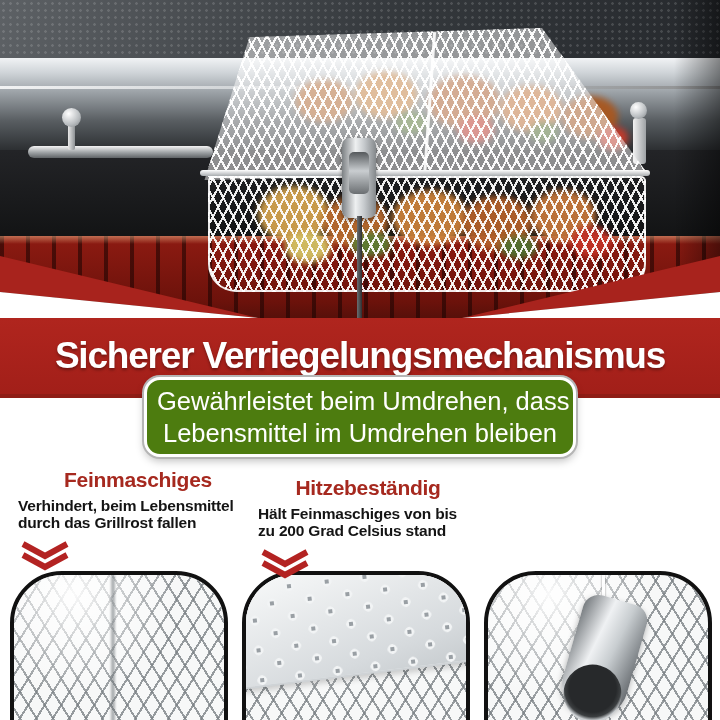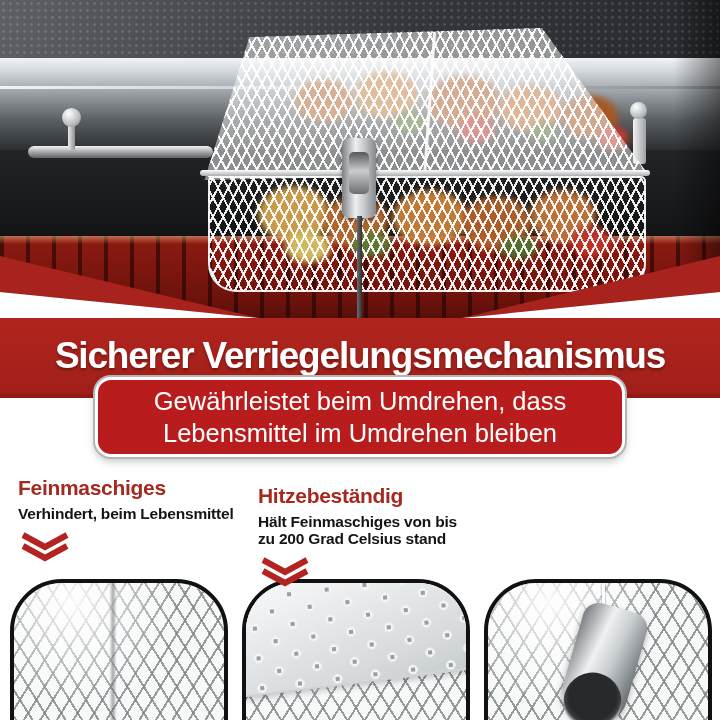--- a/index.html
+++ b/index.html
@@ -81,35 +81,35 @@
   .ribbon .white { position:absolute; inset:0;
     clip-path:polygon(0 58%, 100% 100%, 0 100%); background:#ffffff; }
 
   
   .banner { position:relative; width:720px; height:80px; background:linear-gradient(#b0251e,#a21f19);
     border-bottom:4px solid #8f1d16; display:flex; align-items:center; justify-content:center; }
   .banner h1 { color:#fff; font-size:37px; font-weight:bold; letter-spacing:-1.2px;
     text-shadow:0 2px 3px rgba(0,0,0,.35); white-space:nowrap; }
 
   
-  .callout { position:relative; z-index:5; width:530px; margin:-21px auto 12px;
-    background:#b91c1c; border:3px solid #ffffff; border-radius:16px;
+  .callout { position:relative; z-index:5; width:432px; margin:-21px auto 4px;
+    background:#4d7c0f; border:3px solid #ffffff; border-radius:16px;
     box-shadow:0 0 0 2px #b5b5b5, 0 4px 8px rgba(0,0,0,.25);
     padding:5px 10px; text-align:center; }
   .callout span { display:block; color:#fff; font-size:25.5px; line-height:32px; white-space:nowrap; }
   .callout span:empty { display:none; }
 
   
   .features { display:flex; padding:8px 0 0 18px; }
   .feature { position:relative; }
   .feature.c1 { width:240px; }
   .feature.c2 { width:242px; }
   .feature.c3 { width:220px;margin-top:8px; }
   .feature h2 span { display:block; color:#a6291f; font-size:21px; font-weight:bold;
-    line-height:21px; letter-spacing:-.3px; white-space:nowrap; }
+    line-height:21px; letter-spacing:-.3px; white-space:nowrap;text-align:center; }
   .feature h2 span:empty { display:none; }
   .feature p { margin-top:7px; }
   .feature p span { display:block; color:#141414; font-size:15.5px; font-weight:bold;
     line-height:17px; letter-spacing:-.2px; white-space:nowrap; }
   .feature p span:empty { display:none; }
   .chevrons { position:relative; z-index:3; margin:10px 0 0 2px; width:50px; height:34px; }
 
   
   .details { display:flex; margin-top:-16px; padding:0 8px 0 10px; }
   .detail { position:relative; height:170px; border:4px solid #111; border-radius:52px 52px 14px 14px;
@@ -212,20 +212,21 @@
     <span>Lebensmittel im Umdrehen bleiben</span>
   </div>
 
   <div class="features">
     <div class="feature c1">
       <h2>
         <span>Feinmaschiges</span>
       </h2>
       <p>
         <span>Verhindert, beim Lebensmittel</span>
+        <span>durch das Grillrost fallen</span>
       </p>
       <svg class="chevrons" viewBox="0 0 50 34">
         <path d="M3 3 L25 15 L47 3" fill="none" stroke="#b32322" stroke-width="6"></path>
         <path d="M3 14 L25 26 L47 14" fill="none" stroke="#b32322" stroke-width="6"></path>
       </svg>
     </div>
     <div class="feature c3">
       <h2>
         <span>Hitzebeständig</span>
 

